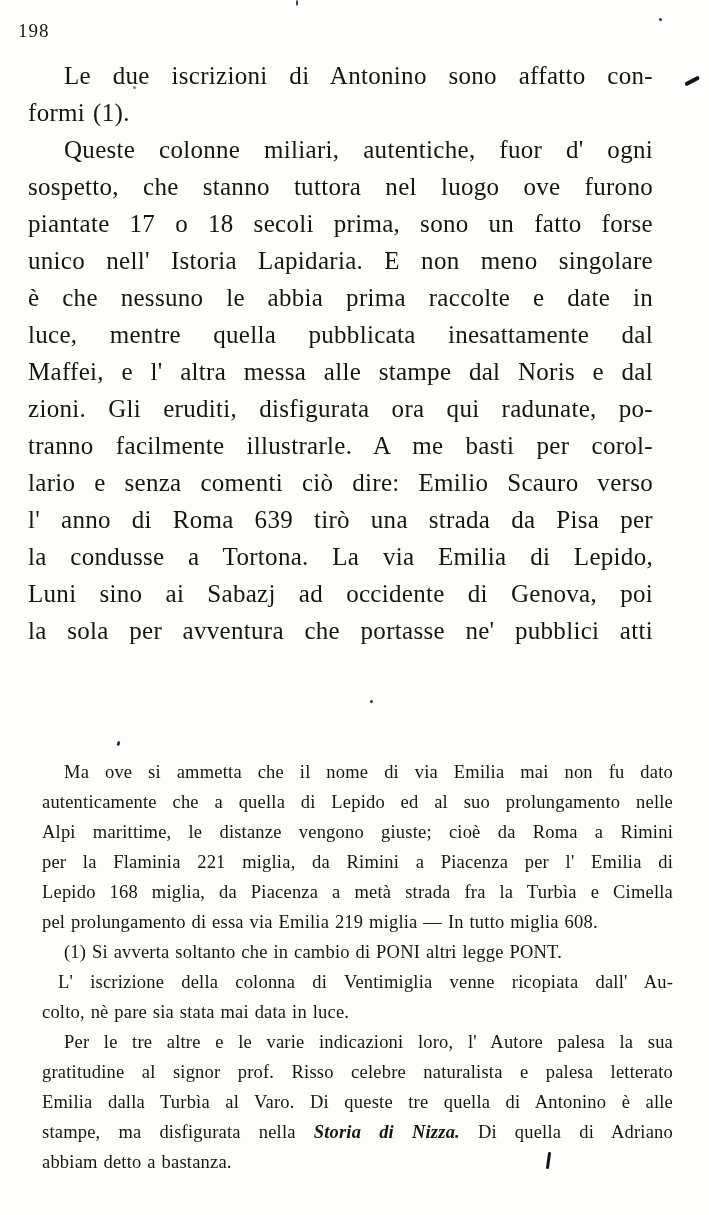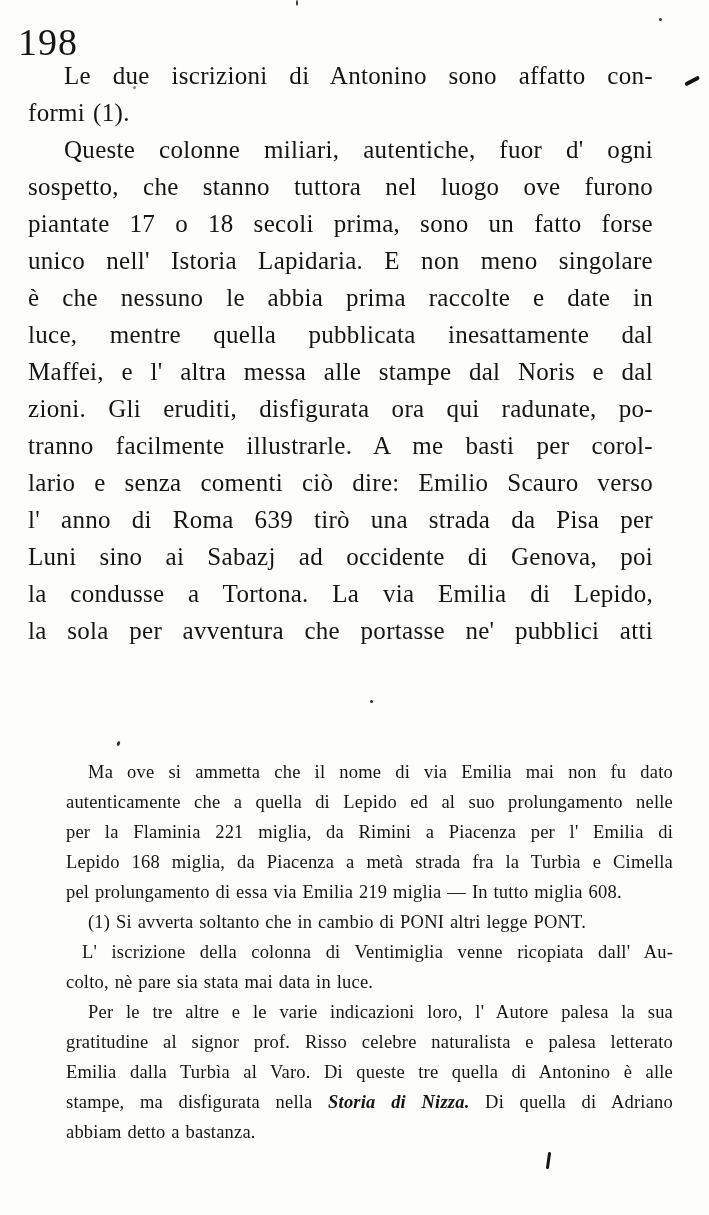--- a/index.html
+++ b/index.html
@@ -6,34 +6,34 @@
   body {
     width: 709px; height: 1215px;
     background: #fdfdfb;
     position: relative;
     font-family: "Liberation Serif", serif;
     color: #171513;
     overflow: hidden;
   }
   .page-number {
     position: absolute; left: 18px; top: 20px;
-    font-size: 38px; letter-spacing: 1px;
+    font-size: 19px; letter-spacing: 1px;
   }
   .main-block {
     position: absolute; left: 28px; top: 57px; width: 625px;
     font-size: 25px; line-height: 37px; letter-spacing: 0.3px;
     word-spacing: 1.5px;
   }
   .foot-block {
     position: absolute; left: 42px; top: 757px; width: 631px;
     font-size: 18.5px; line-height: 30px; letter-spacing: 0.2px;
     word-spacing: 1px;
   }
   .ln  { height: 37px; overflow: hidden; }
-  .fln { height: 30px; overflow: hidden; margin-left: 24px; }
+  .fln { height: 30px; overflow: hidden; }
   .jst { text-align: justify; text-align-last: justify; }
   .lst { text-align: left; }
   .ind-lg { text-indent: 36px; }
   .ind-sm { text-indent: 22px; }
   .ind-xs { text-indent: 16px; }
   .ital { font-style: italic; font-weight: 600; }
   
   .artifact { position: absolute; background: #141414; }
   .mark-slash-top {
     left: 684px; top: 79px; width: 16px; height: 3.5px;
@@ -64,28 +64,29 @@
     <div class="ln jst">sospetto, che stanno tuttora nel luogo ove furono</div>
     <div class="ln jst">piantate 17 o 18 secoli prima, sono un fatto forse</div>
     <div class="ln jst">unico nell' Istoria Lapidaria. E non meno singolare</div>
     <div class="ln jst">è che nessuno le abbia prima raccolte e date in</div>
     <div class="ln jst">luce, mentre quella pubblicata inesattamente dal</div>
     <div class="ln jst">Maffei, e l' altra messa alle stampe dal Noris e dal</div>
     <div class="ln jst">zioni. Gli eruditi, disfigurata ora qui radunate, po-</div>
     <div class="ln jst">tranno facilmente illustrarle. A me basti per corol-</div>
     <div class="ln jst">lario e senza comenti ciò dire: Emilio Scauro verso</div>
     <div class="ln jst">l' anno di Roma 639 tirò una strada da Pisa per</div>
+    <div class="ln jst">la condusse a Tortona. La via Emilia di Lepido,</div>
     <div class="ln jst">Luni sino ai Sabazj ad occidente di Genova, poi</div>
-    <div class="ln jst">la condusse a Tortona. La via Emilia di Lepido,</div>
     <div class="ln jst">la sola per avventura che portasse ne' pubblici atti</div>
   </div>
 
   <div class="foot-block">
     <div class="fln jst ind-sm">Ma ove si ammetta che il nome di via Emilia mai non fu dato</div>
     <div class="fln jst">autenticamente che a quella di Lepido ed al suo prolungamento nelle</div>
+    <div class="fln jst">Alpi marittime, le distanze vengono giuste; cioè da Roma a Rimini</div>
     <div class="fln jst">per la Flaminia 221 miglia, da Rimini a Piacenza per l' Emilia di</div>
     <div class="fln jst">Lepido 168 miglia, da Piacenza a metà strada fra la Turbìa e Cimella</div>
     <div class="fln lst">pel prolungamento di essa via Emilia 219 miglia — In tutto miglia 608.</div>
     <div class="fln lst ind-sm">(1) Si avverta soltanto che in cambio di PONI altri legge PONT.</div>
     <div class="fln jst ind-xs">L' iscrizione della colonna di Ventimiglia venne ricopiata dall' Au-</div>
     <div class="fln lst">colto, nè pare sia stata mai data in luce.</div>
     <div class="fln jst ind-sm">Per le tre altre e le varie indicazioni loro, l' Autore palesa la sua</div>
     <div class="fln jst">gratitudine al signor prof. Risso celebre naturalista e palesa letterato</div>
     <div class="fln jst">Emilia dalla Turbìa al Varo. Di queste tre quella di Antonino è alle</div>
     <div class="fln jst"><span>stampe, ma disfigurata nella </span><span class="ital">Storia di Nizza.</span><span> Di quella di Adriano</span></div>

